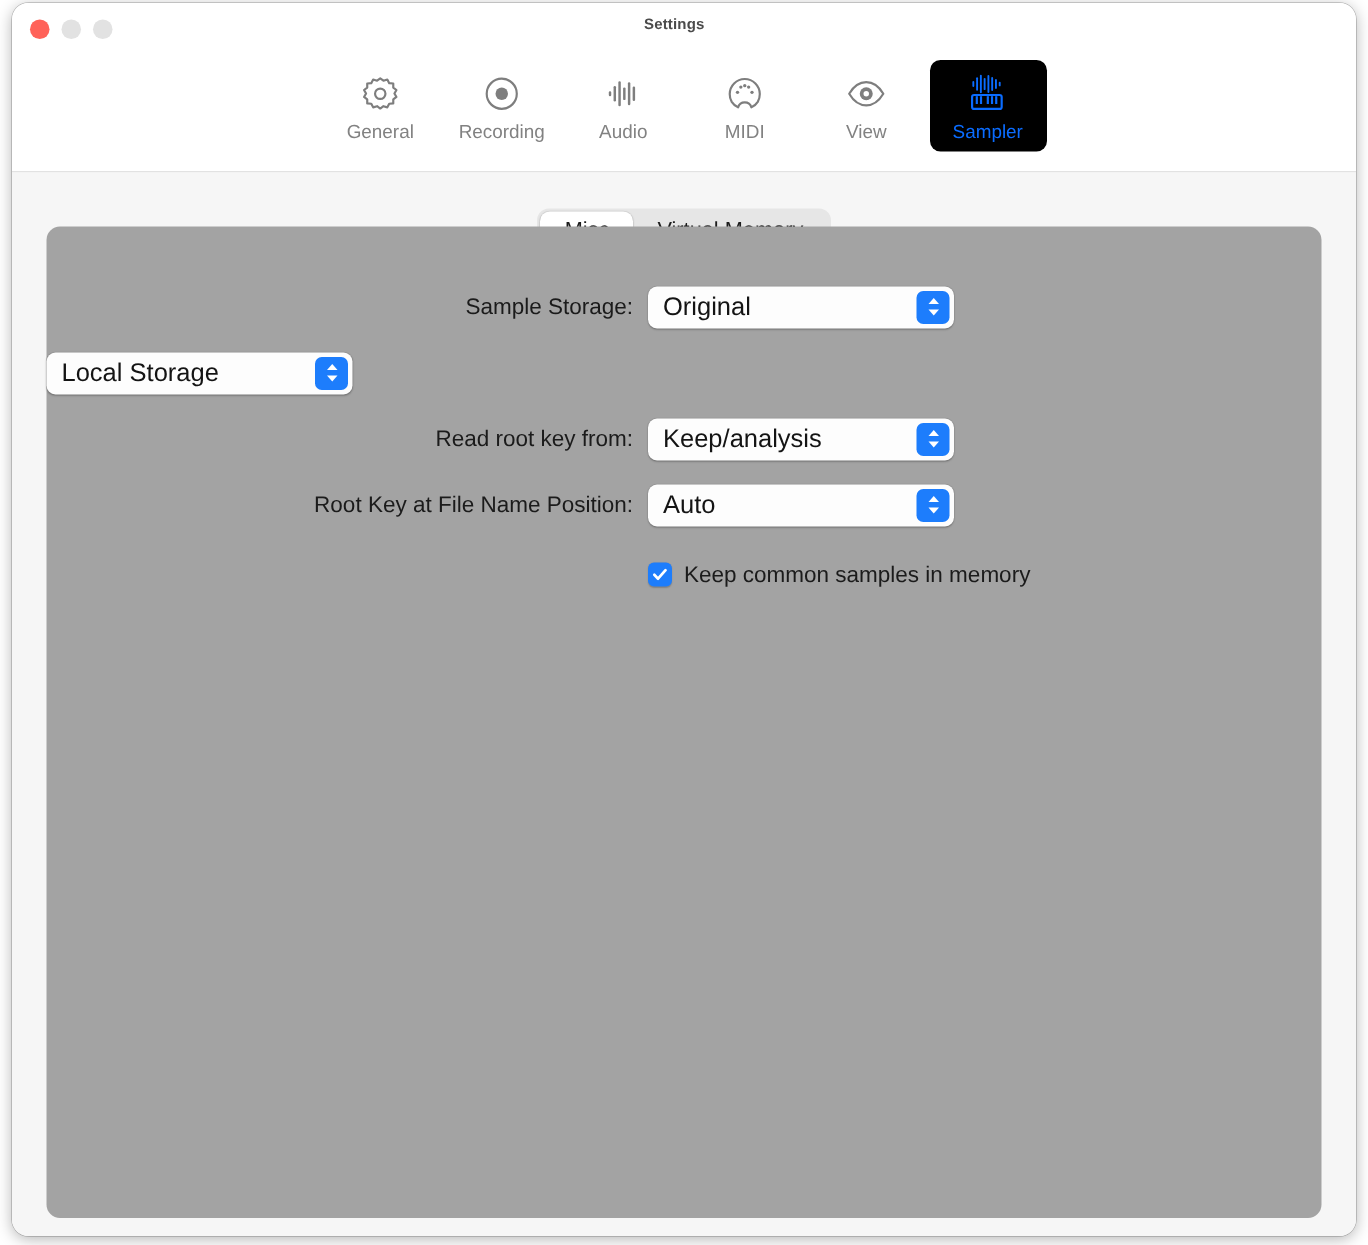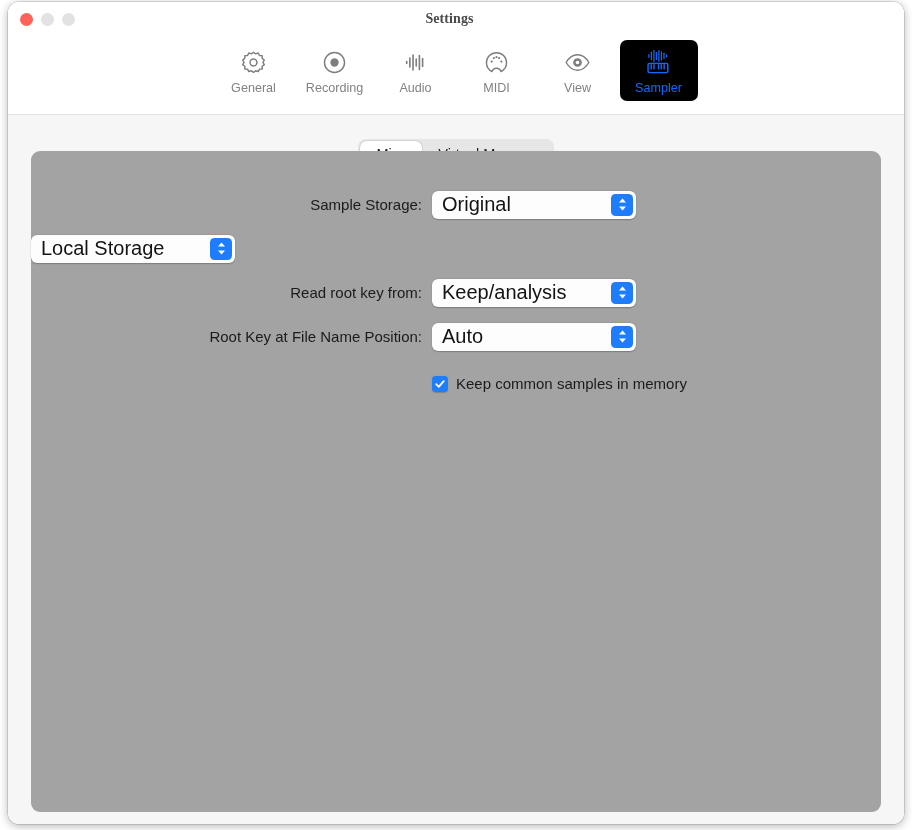--- a/index.html
+++ b/index.html
@@ -51,25 +51,24 @@
   }
   .light.close  { background: #ff6259; }
   .light.min    { background: #e2e2e2; }
   .light.zoom   { background: #e2e2e2; }
 
   .win-title {
     position: absolute;
     left: 0; right: 13px;
     top: 9px;
     text-align: center;
-    font-size: 14px;
+    font-size: 10px;
     font-weight: bold;
     color: #4b4b4b;
     letter-spacing: 0.1px;
-    font-family: Liberation Serif, serif;
   }
 
   
   .toolbar {
     position: absolute;
     left: 0; right: 0;
     top: 38px;
     display: flex;
     justify-content: center;
     align-items: center;
@@ -176,21 +175,21 @@
     width: 204px;
     height: 28px;
     background: #fdfdfd;
     border-radius: 6px;
     box-shadow: 0 0.5px 1.2px rgba(0,0,0,0.22), 0 0 0 0.5px rgba(0,0,0,0.06);
     display: flex;
     align-items: center;
     cursor: default;
   }
   .popup-value {
-    font-size: 20px;
+    font-size: 17px;
     color: #141414;
     padding-left: 10px;
     white-space: nowrap;
     overflow: hidden;
   }
   .popup-arrows {
     position: absolute;
     right: 3px;
     top: 3px;
     width: 22px;
@@ -198,21 +197,21 @@
     background: #1d7dfc;
     border-radius: 4.5px;
     display: flex;
     align-items: center;
     justify-content: center;
   }
 
   
   .check-row {
     display: flex;
-    align-items: flex-end;
+    align-items: flex-start;
     margin-top: 23px;
   }
   .check-spacer { width: 391px; }
   .checkbox {
     width: 16px;
     height: 16px;
     border-radius: 4px;
     background: #1d7dfc;
     display: flex;
     align-items: center;

